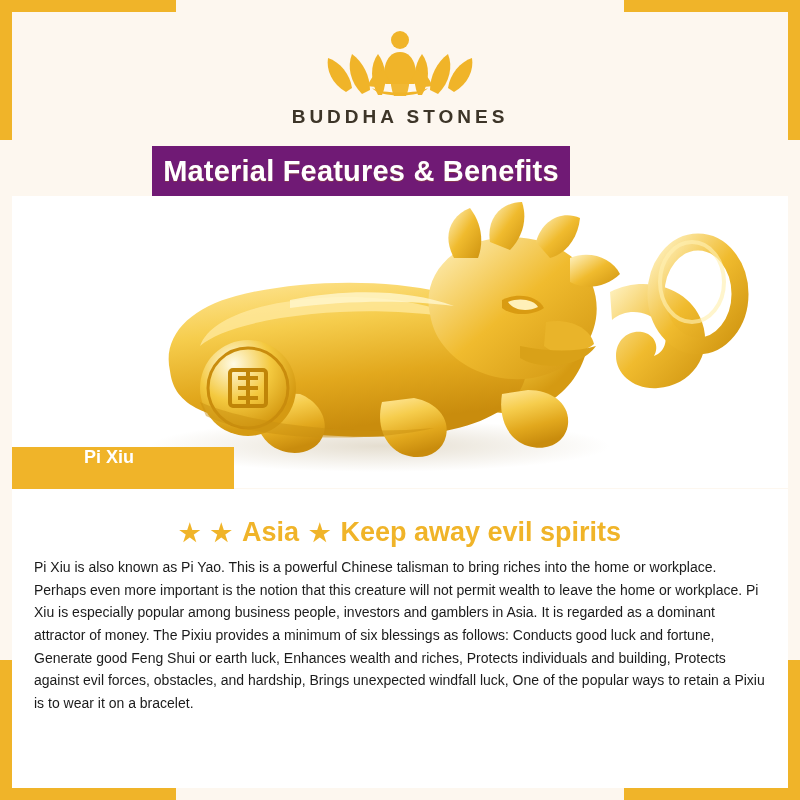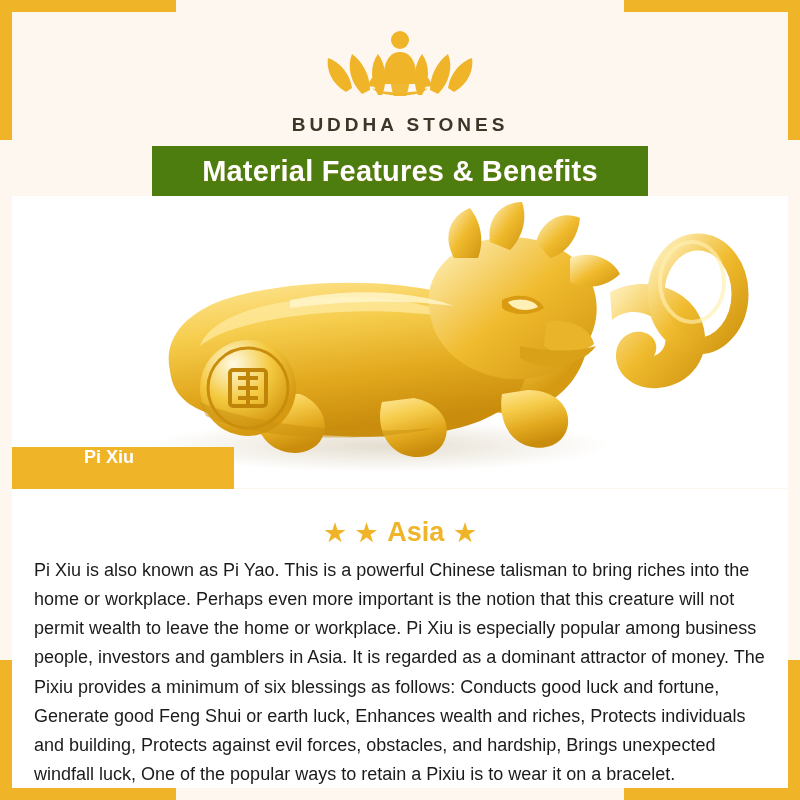--- a/index.html
+++ b/index.html
@@ -37,33 +37,33 @@
     width: 800px; height: 145px;
     background: #fdf7ef;
     display: flex;
     flex-direction: column;
     align-items: center;
     justify-content: flex-start;
     padding-top: 18px;
   }
   .logo-mark { width: 180px; height: 88px; }
   .logo-text {
-    margin-top: 8px;
+    margin-top: 0;
     font-size: 19px;
     letter-spacing: 4px;
     font-weight: bold;
     color: #3d3528;
   }
 
   
   .title-bar {
     position: absolute;
     left: 152px; top: 146px;
-    width: 496px; height: 50px;
-    background: #4d7c0f;
+    width: 418px; height: 50px;
+    background: #701a75;
     display: flex;
     align-items: center;
     justify-content: center;
   }
   .title-bar .title-text {
     color: #ffffff;
     font-size: 29px;
     font-weight: bold;
     letter-spacing: 0.2px;
     text-shadow: 0 1px 0 rgba(170,110,10,0.35);
@@ -112,21 +112,21 @@
     color: #f0b429;
     font-size: 27px;
     font-weight: bold;
     margin-top: 12px;
     margin-bottom: 8px;
   }
   .benefits-line .star { font-size: 24px; line-height: 1; }
   .benefits-line .bn { white-space: nowrap; }
 
   .description {
-    font-size: 18px;
+    font-size: 14px;
     line-height: 1.62;
     color: #1b1b1b;
     text-align: left;
     padding: 0 2px;
   }
 </style>
 </head>
 <body>
 
 <div class="page">
@@ -250,17 +250,18 @@
   <div class="caption-tab">
     <span class="caption-text">Pi Xiu</span>
   </div>
 
   <div class="body-section">
     <div class="benefits-line">
       <span class="star">★</span>
       <span class="star">★</span>
       <span class="bn">Asia</span>
       <span class="star">★</span>
+      <span class="bn">Keep away evil spirits</span>
     </div>
     <p class="description">Pi Xiu is also known as Pi Yao. This is a powerful Chinese talisman to bring riches into the home or workplace. Perhaps even more important is the notion that this creature will not permit wealth to leave the home or workplace. Pi Xiu is especially popular among business people, investors and gamblers in Asia. It is regarded as a dominant attractor of money. The Pixiu provides a minimum of six blessings as follows: Conducts good luck and fortune, Generate good Feng Shui or earth luck, Enhances wealth and riches, Protects individuals and building, Protects against evil forces, obstacles, and hardship, Brings unexpected windfall luck, One of the popular ways to retain a Pixiu is to wear it on a bracelet.</p>
   </div>
 
 </div>
 
 </body></html>

